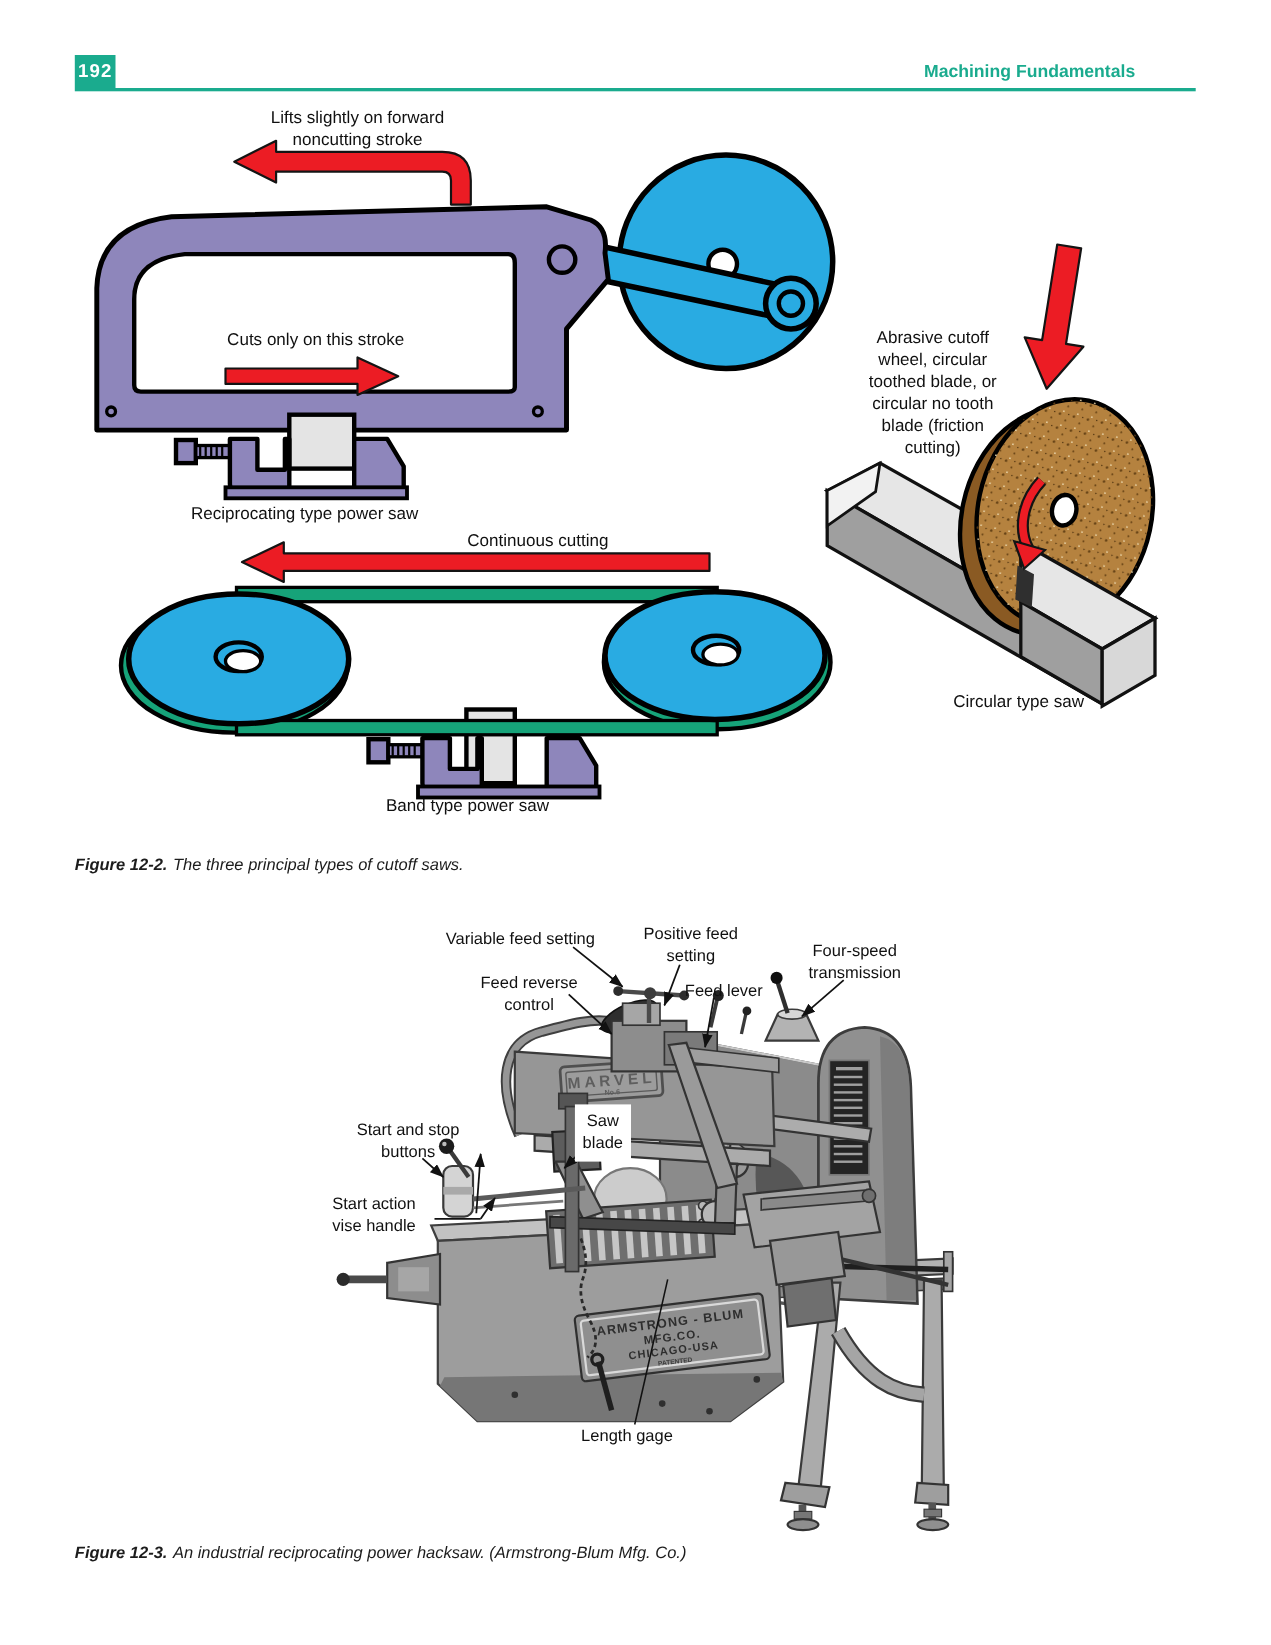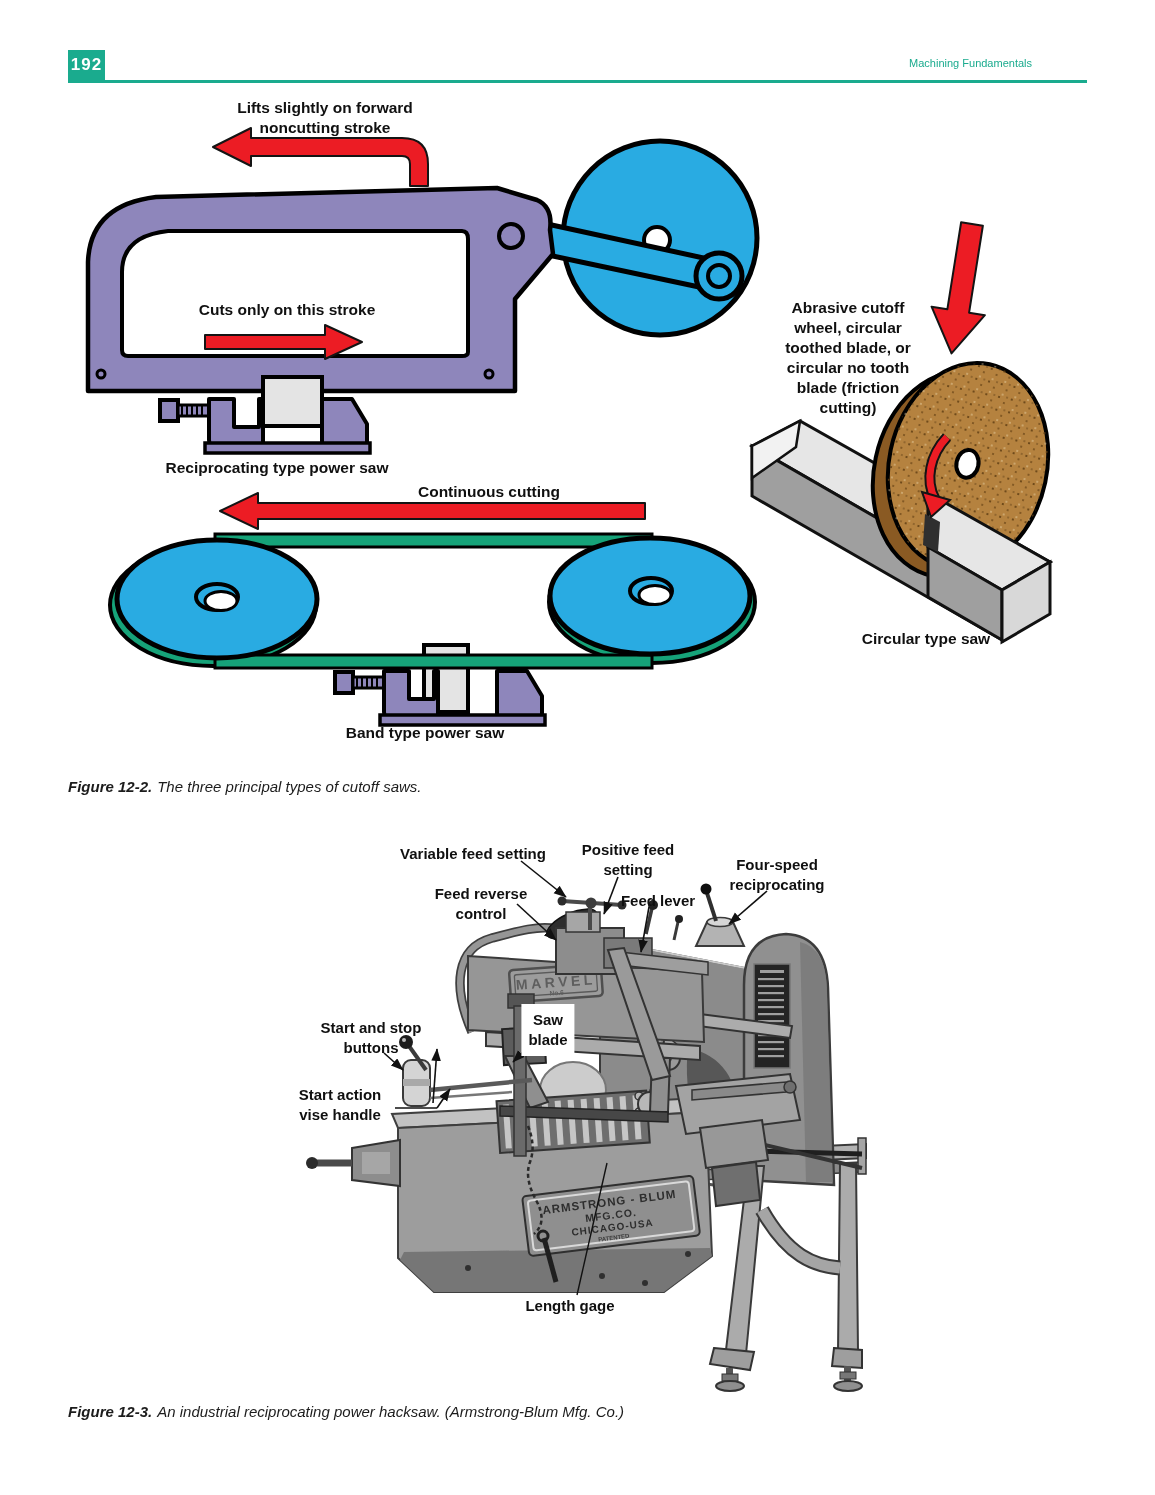--- a/index.html
+++ b/index.html
@@ -2,25 +2,25 @@
 <html><head>
 <meta charset="utf-8">
 <style>
   html,body{margin:0;padding:0;background:#ffffff;}
   .page{position:relative;width:1100px;height:1495px;background:#fff;overflow:hidden;
         font-family:"Liberation Sans","DejaVu Sans",sans-serif;color:#111;}
   
   .pagenum{position:absolute;left:68px;top:50px;width:37px;height:30px;background:#1aab8e;
            color:#fff;font-weight:bold;font-size:17px;display:flex;align-items:center;justify-content:center;
            letter-spacing:1px;}
-  .htitle{position:absolute;right:68px;top:57px;color:#1aab8e;font-weight:normal;font-size:11px;}
+  .htitle{position:absolute;right:68px;top:57px;color:#1aab8e;font-weight:bold;font-size:16px;}
   .hrule{position:absolute;left:68px;top:80px;width:1019px;height:2.5px;background:#1aab8e;}
   
   .lbl{position:absolute;transform:translateX(-50%);text-align:center;font-size:15.5px;
-       line-height:20px;color:#101010;white-space:nowrap;z-index:3;font-weight:bold;}
+       line-height:20px;color:#101010;white-space:nowrap;z-index:3;}
   .lbl3{font-size:15px;}
   .bgw{background:#ffffff;padding:6px 7px;}
   .cap{position:absolute;left:68px;font-size:15px;font-style:italic;color:#1c1c1c;z-index:3;}
   .cap b{margin-right:5px;}
   svg{position:absolute;z-index:1;}
 </style>
 </head>
 <body>
 
 <div class="page">
@@ -324,21 +324,21 @@
     </g>
   </svg>
 
   <div class="lbl lbl3" style="left:473px;top:844px">Variable feed setting</div>
   <div class="lbl lbl3" style="left:628px;top:840px">
     <div>Positive feed</div>
       <div>setting</div>
   </div>
   <div class="lbl lbl3" style="left:777px;top:855px">
     <div>Four-speed</div>
-      <div>reciprocating</div>
+      <div>transmission</div>
   </div>
   <div class="lbl lbl3" style="left:481px;top:884px">
     <div>Feed reverse</div>
       <div>control</div>
   </div>
   <div class="lbl lbl3" style="left:658px;top:891px">Feed lever</div>
   <div class="lbl lbl3" style="left:371px;top:1018px">
     <div>Start and stop</div>
       <div>buttons</div>
   </div>

